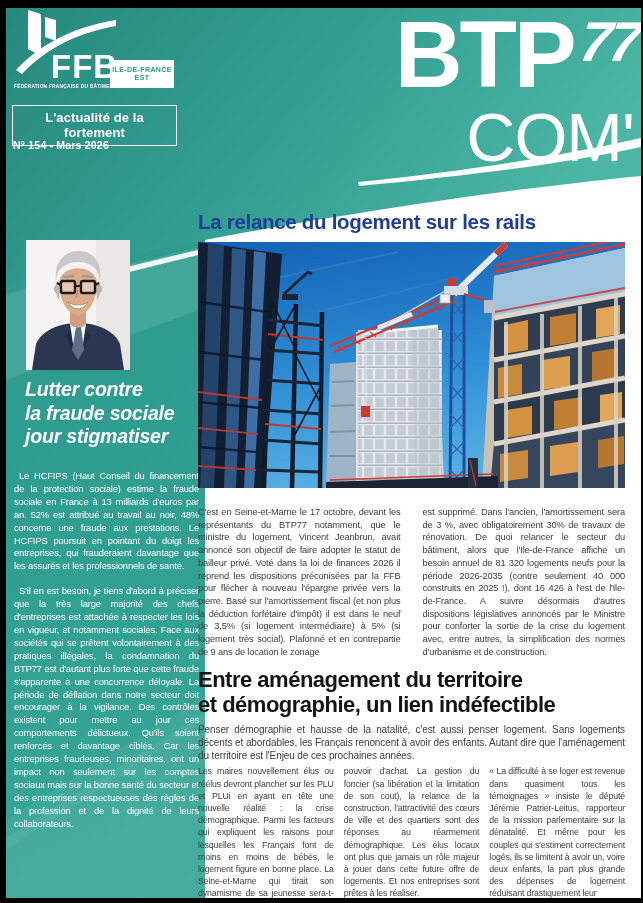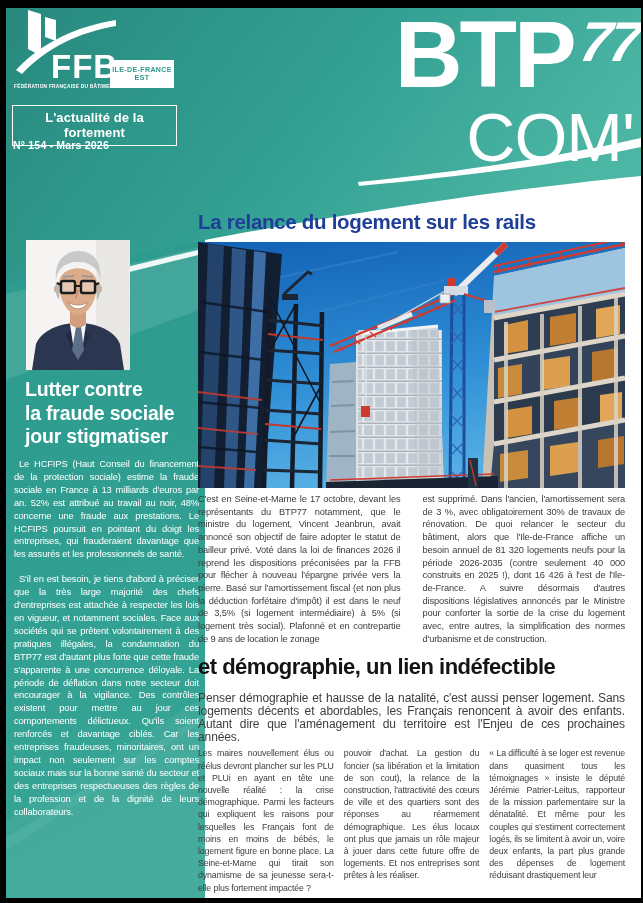--- a/index.html
+++ b/index.html
@@ -46,45 +46,45 @@
   .masthead .line1{font-size:94px;font-weight:800;letter-spacing:-3px;line-height:82px;white-space:nowrap;}
   .masthead .sup{
     display:inline-block;font-size:56px;font-weight:700;font-style:italic;
     transform:skewX(-8deg) translateY(-26px);letter-spacing:-2px;margin-left:3px;
   }
   .masthead .line2{font-size:68px;font-weight:400;letter-spacing:-1px;line-height:56px;margin-top:0px;padding-right:1px;}
   
   .portrait{position:absolute;left:20px;top:232px;width:104px;height:130px;z-index:3;}
   .sb-headline{
     position:absolute;left:19px;top:370px;z-index:3;color:#fff;
-    font-size:19.5px;font-weight:800;line-height:23.5px;letter-spacing:-0.2px;
+    font-size:19.5px;font-weight:800;line-height:23.5px;letter-spacing:-0.2px;font-style:italic;
   }
   .sb-body{
     position:absolute;left:8px;top:450px;width:185px;z-index:3;color:#fff;
     font-size:9.4px;line-height:12.9px;letter-spacing:-0.15px;text-align:justify;font-weight:500;
   }
-  .sb-body p{margin:0 0 12px 0;text-indent:5px;}
+  .sb-body p{margin:12px 0 12px 0;text-indent:5px;}
   .signature{
     position:absolute;right:7px;top:836px;z-index:3;color:#fff;text-align:right;
     font-size:10.5px;font-weight:800;line-height:13px;
   }
   
   .main{
     position:absolute;left:192px;top:202px;width:427px;z-index:3;color:#3d3d3c;
   }
   .h-rails{
     color:#1e3e97;font-size:20.5px;font-weight:800;letter-spacing:-0.3px;line-height:24px;margin:0;
   }
   .photo{display:block;margin-top:8px;width:427px;height:246px;}
-  .cols2{display:flex;gap:22px;margin-top:5px;}
+  .cols2{display:flex;gap:22px;margin-top:18px;}
   .cols2 .col{flex:1;font-size:9.3px;line-height:12.7px;letter-spacing:-0.15px;text-align:justify;}
   .h-demo{
     color:#141414;font-size:22px;font-weight:800;letter-spacing:-0.5px;line-height:25px;margin-top:9px;
   }
-  .intro{margin-top:13px;font-size:12px;line-height:13px;letter-spacing:-0.1px;text-align:justify;}
+  .intro{margin-top:6px;font-size:10px;line-height:13px;letter-spacing:-0.1px;text-align:justify;}
   .cols3{display:flex;gap:10px;margin-top:3px;}
   .cols3 .col{flex:1;font-size:8.8px;line-height:12.2px;letter-spacing:-0.15px;text-align:justify;}
 </style>
 </head>
 <body>
 
 <div class="page">
 
   <div class="sidebar">
     <svg class="sidebar-deco" viewBox="0 0 199 890">
@@ -294,20 +294,21 @@
         <path d="M272,218 L278,244" stroke="#cf3a2f" stroke-width="1.2"></path>
       </g>
     </svg>
 
     <div class="cols2">
       <div class="col">C'est en Seine-et-Marne le 17 octobre, devant les représentants du BTP77 notamment, que le ministre du logement, Vincent Jeanbrun, avait annoncé son objectif de faire adopter le statut de bailleur privé. Voté dans la loi de finances 2026 il reprend les dispositions préconisées par la FFB pour flécher à nouveau l'épargne privée vers la pierre. Basé sur l'amortissement fiscal (et non plus la déduction forfétaire d'impôt) il est dans le neuf de 3,5% (si logement intermédiaire) à 5% (si logement très social). Plafonné et en contrepartie de 9 ans de location le zonage</div>
       <div class="col">est supprimé. Dans l'ancien, l'amortissement sera de 3 %, avec obligatoirement 30% de travaux de rénovation. De quoi relancer le secteur du bâtiment, alors que l'Ile-de-France affiche un besoin annuel de 81 320 logements neufs pour la période 2026-2035 (contre seulement 40 000 construits en 2025 !), dont 16 426 à l'est de l'Ile-de-France. A suivre désormais d'autres dispositions législatives annoncés par le Ministre pour conforter la sortie de la crise du logement avec, entre autres, la simplification des normes d'urbanisme et de construction.</div>
     </div>
 
     <div class="h-demo">
+      <div>Entre aménagement du territoire</div>
       <div>et démographie, un lien indéfectible</div>
     </div>
     <div class="intro">Penser démographie et hausse de la natalité, c'est aussi penser logement. Sans logements décents et abordables, les Français renoncent à avoir des enfants. Autant dire que l'aménagement du territoire est l'Enjeu de ces prochaines années.</div>
     <div class="cols3">
       <div class="col">Les maires nouvellement élus ou réélus devront plancher sur les PLU et PLUi en ayant en tête une nouvelle réalité : la crise démographique. Parmi les facteurs qui expliquent les raisons pour lesquelles les Français font de moins en moins de bébés, le logement figure en bonne place. La Seine-et-Marne qui tirait son dynamisme de sa jeunesse sera-t-elle plus fortement impactée ?</div>
       <div class="col">pouvoir d'achat. La gestion du foncier (sa libération et la limitation de son cout), la relance de la construction, l'attractivité des cœurs de ville et des quartiers sont des réponses au réarmement démographique. Les élus locaux ont plus que jamais un rôle majeur à jouer dans cette future offre de logements. Et nos entreprises sont prêtes à les réaliser.</div>
       <div class="col">« La difficulté à se loger est revenue dans quasiment tous les témoignages » insiste le député Jérémie Patrier-Leitus, rapporteur de la mission parlementaire sur la dénatalité. Et même pour les couples qui s'estiment correctement logés, ils se limitent à avoir un, voire deux enfants, la part plus grande des dépenses de logement réduisant drastiquement leur</div>
     </div>
 
   </div>

